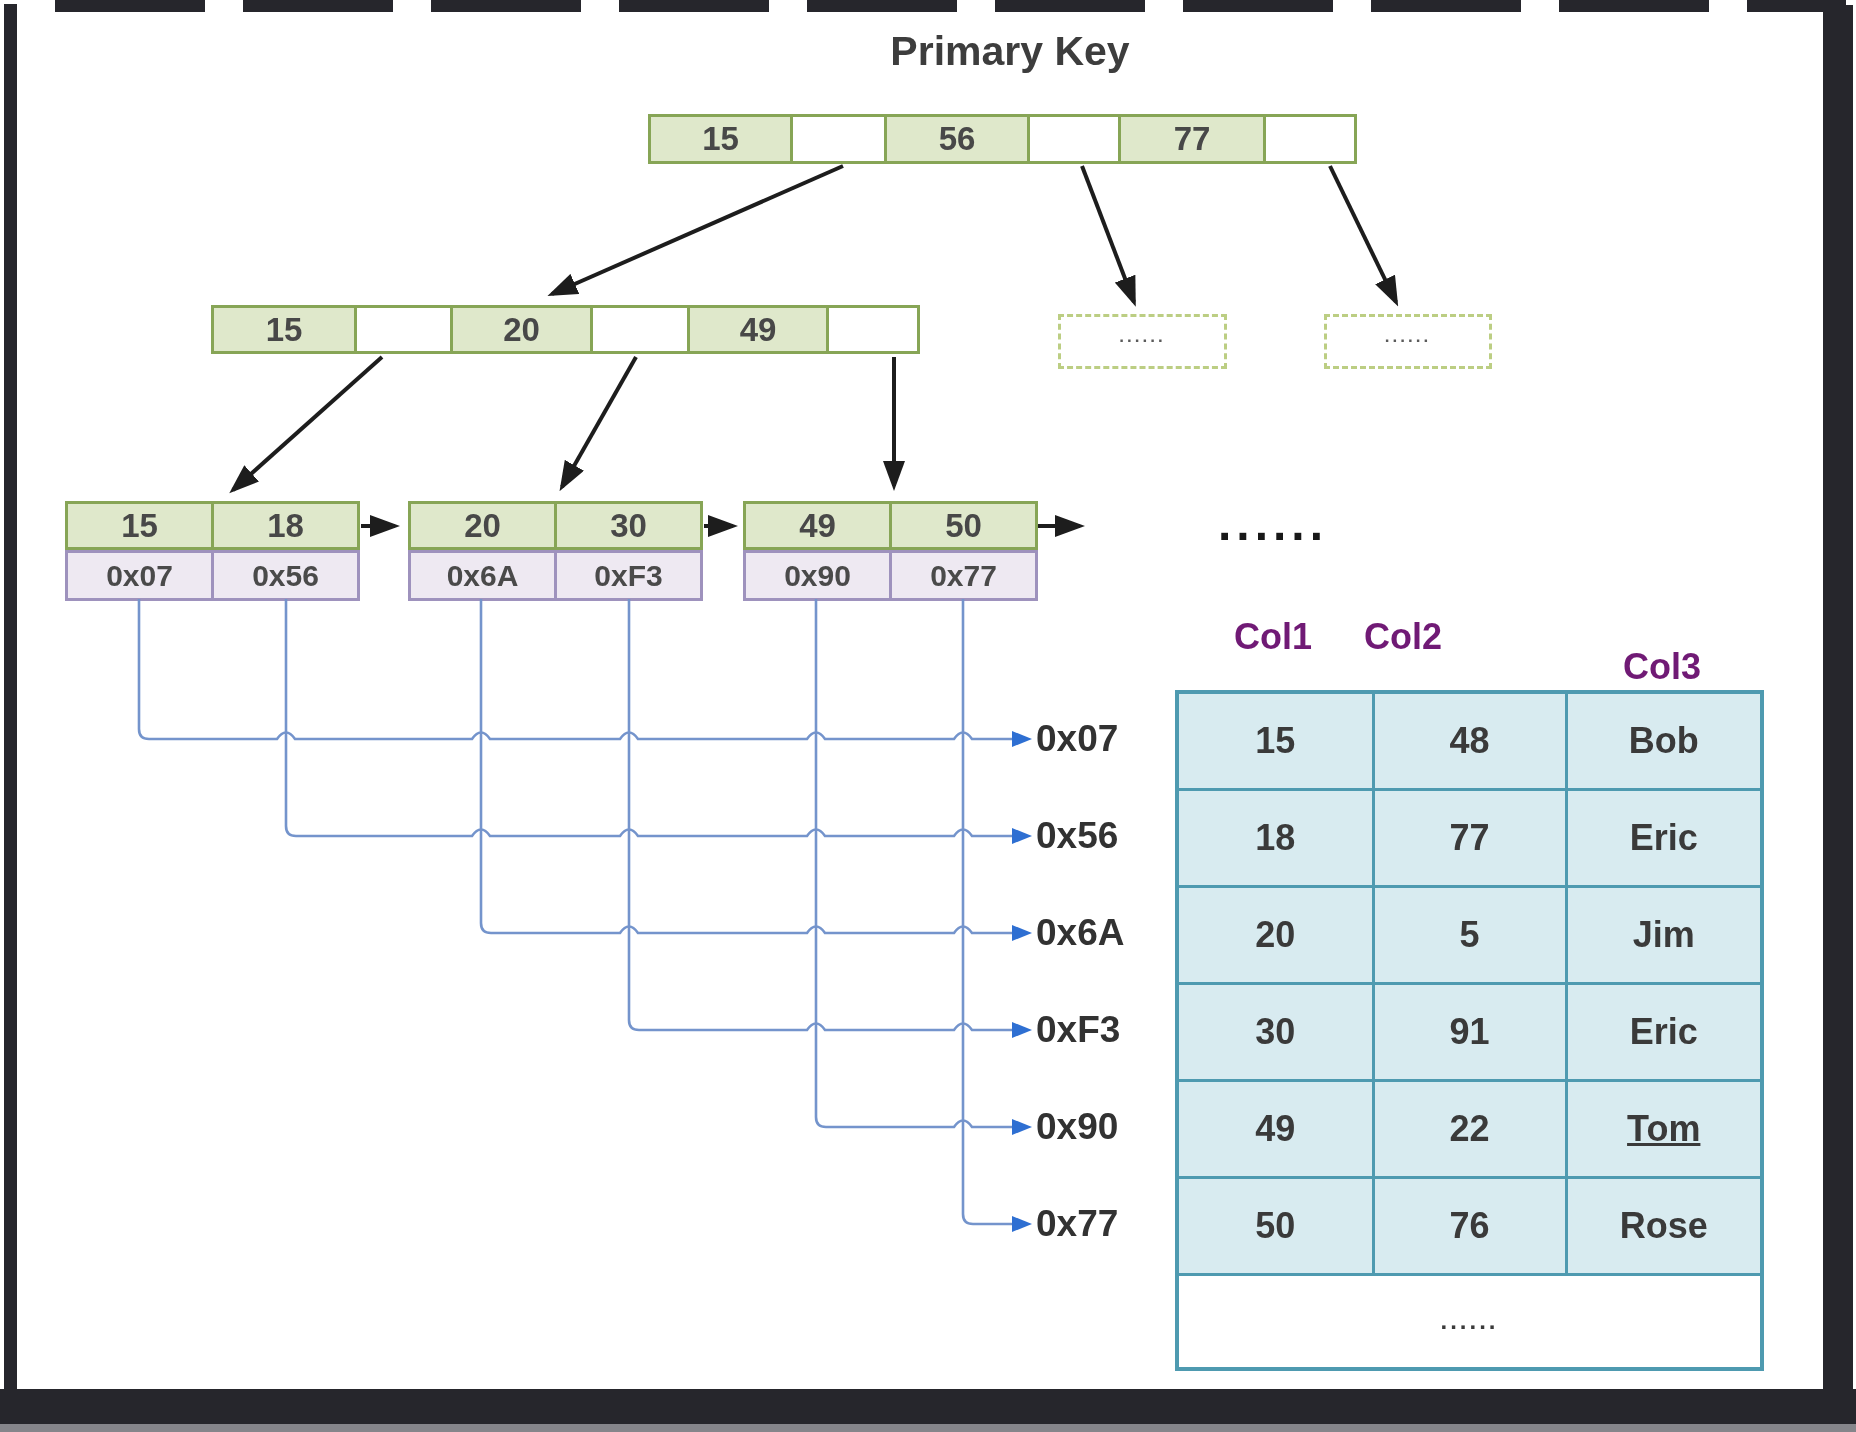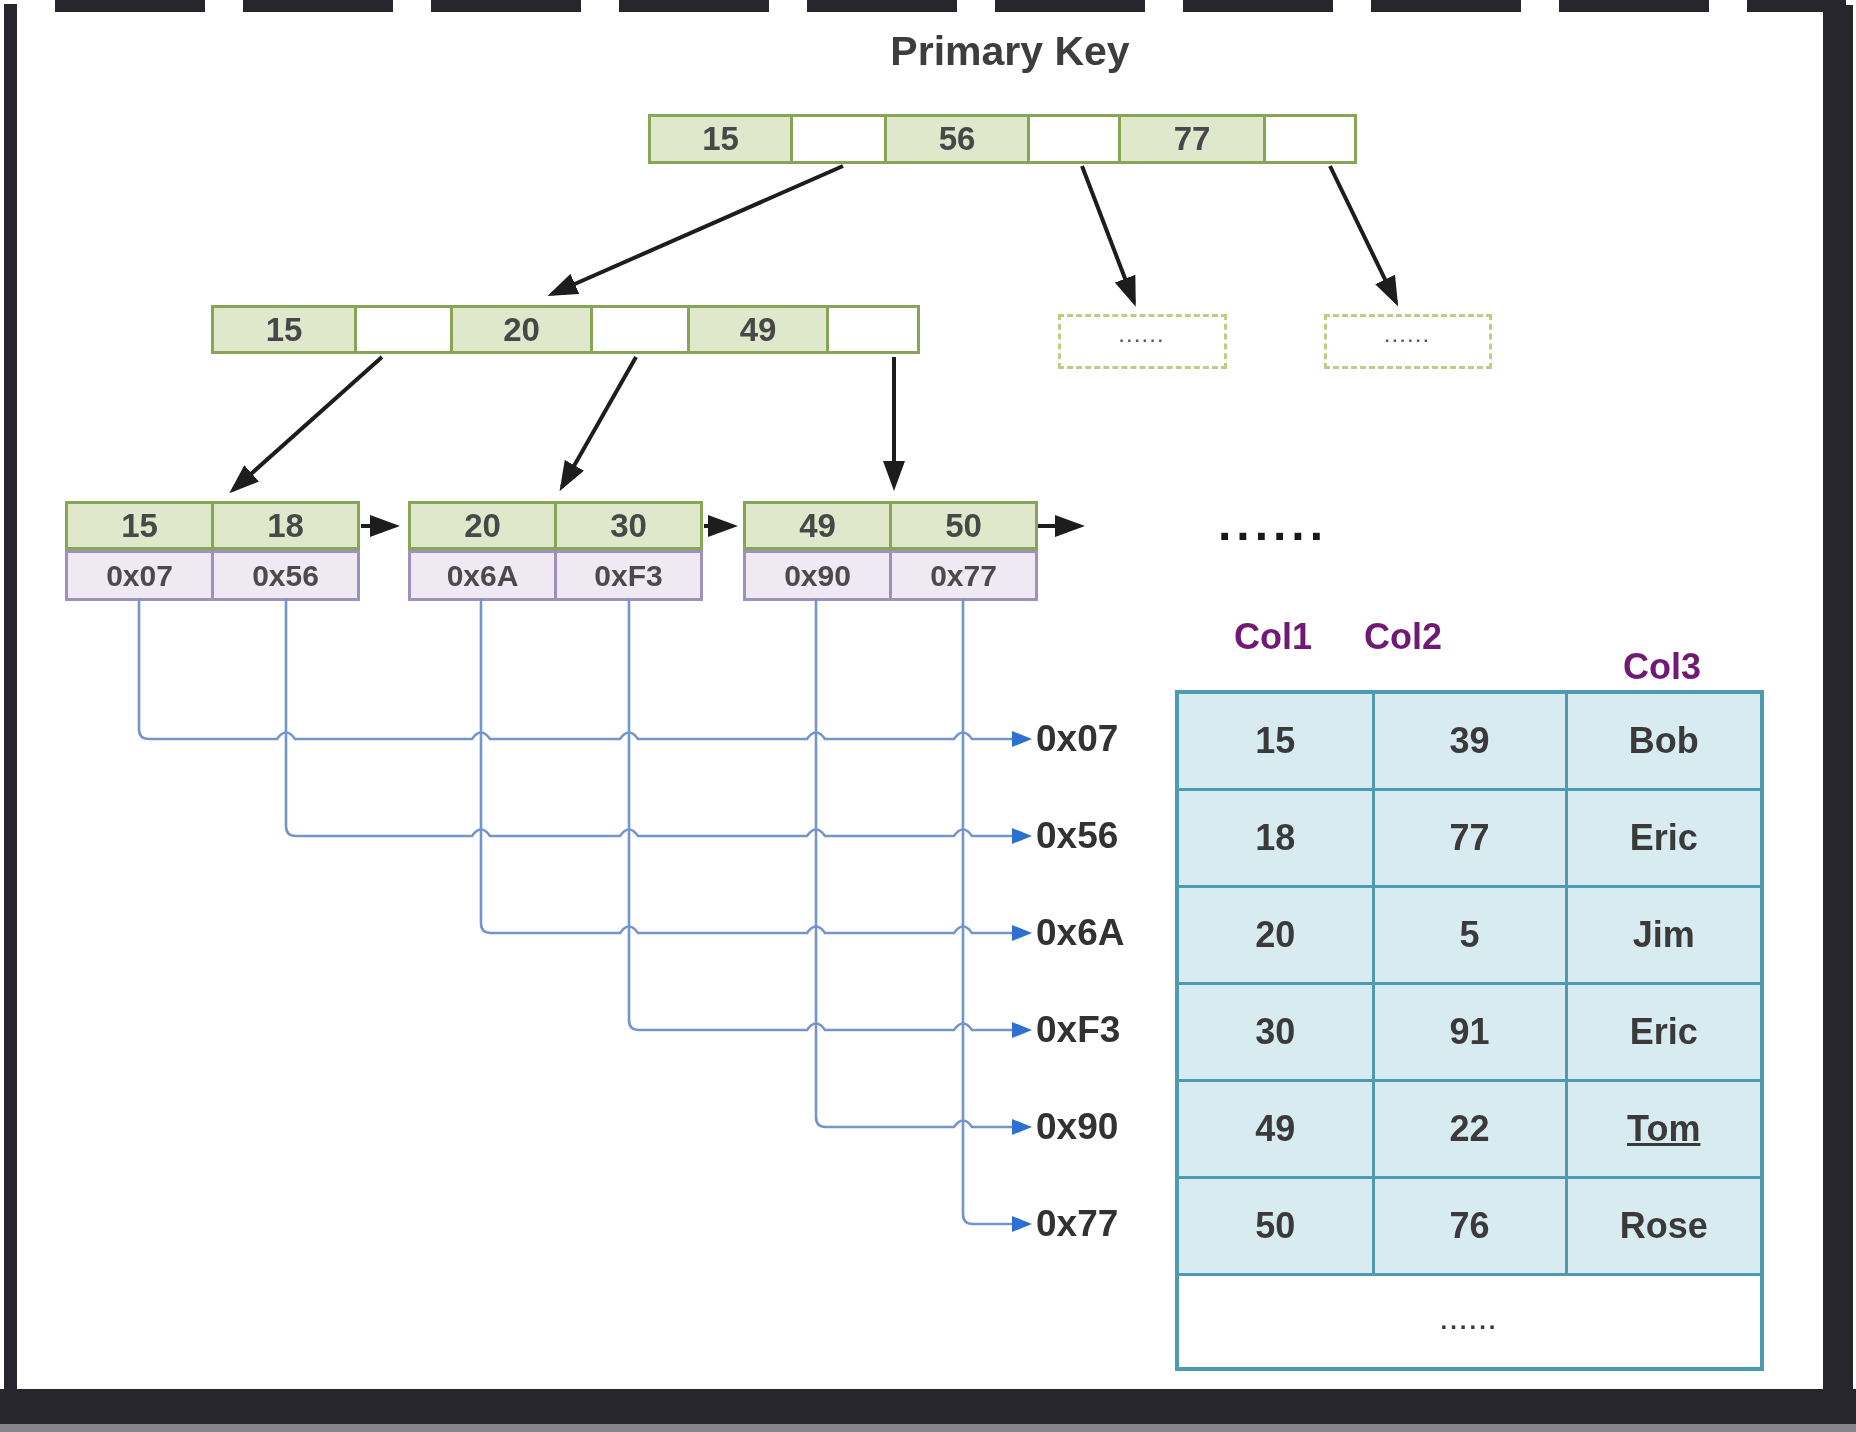--- a/index.html
+++ b/index.html
@@ -201,21 +201,21 @@
 
   <table class="row-table">
     <colgroup>
         <col style="width:196px">
         <col style="width:193px">
         <col style="width:196px">
       </colgroup>
     <tbody id="table-body">
         <tr>
           <td style="height: 97px;">15</td>
-          <td style="height: 97px;">39</td>
+          <td style="height: 97px;">48</td>
           <td style="height: 97px;">Bob</td>
         </tr>
         <tr>
           <td style="height: 97px;">18</td>
           <td style="height: 97px;">77</td>
           <td style="height: 97px;">Eric</td>
         </tr>
         <tr>
           <td style="height: 97px;">20</td>
           <td style="height: 97px;">5</td>

